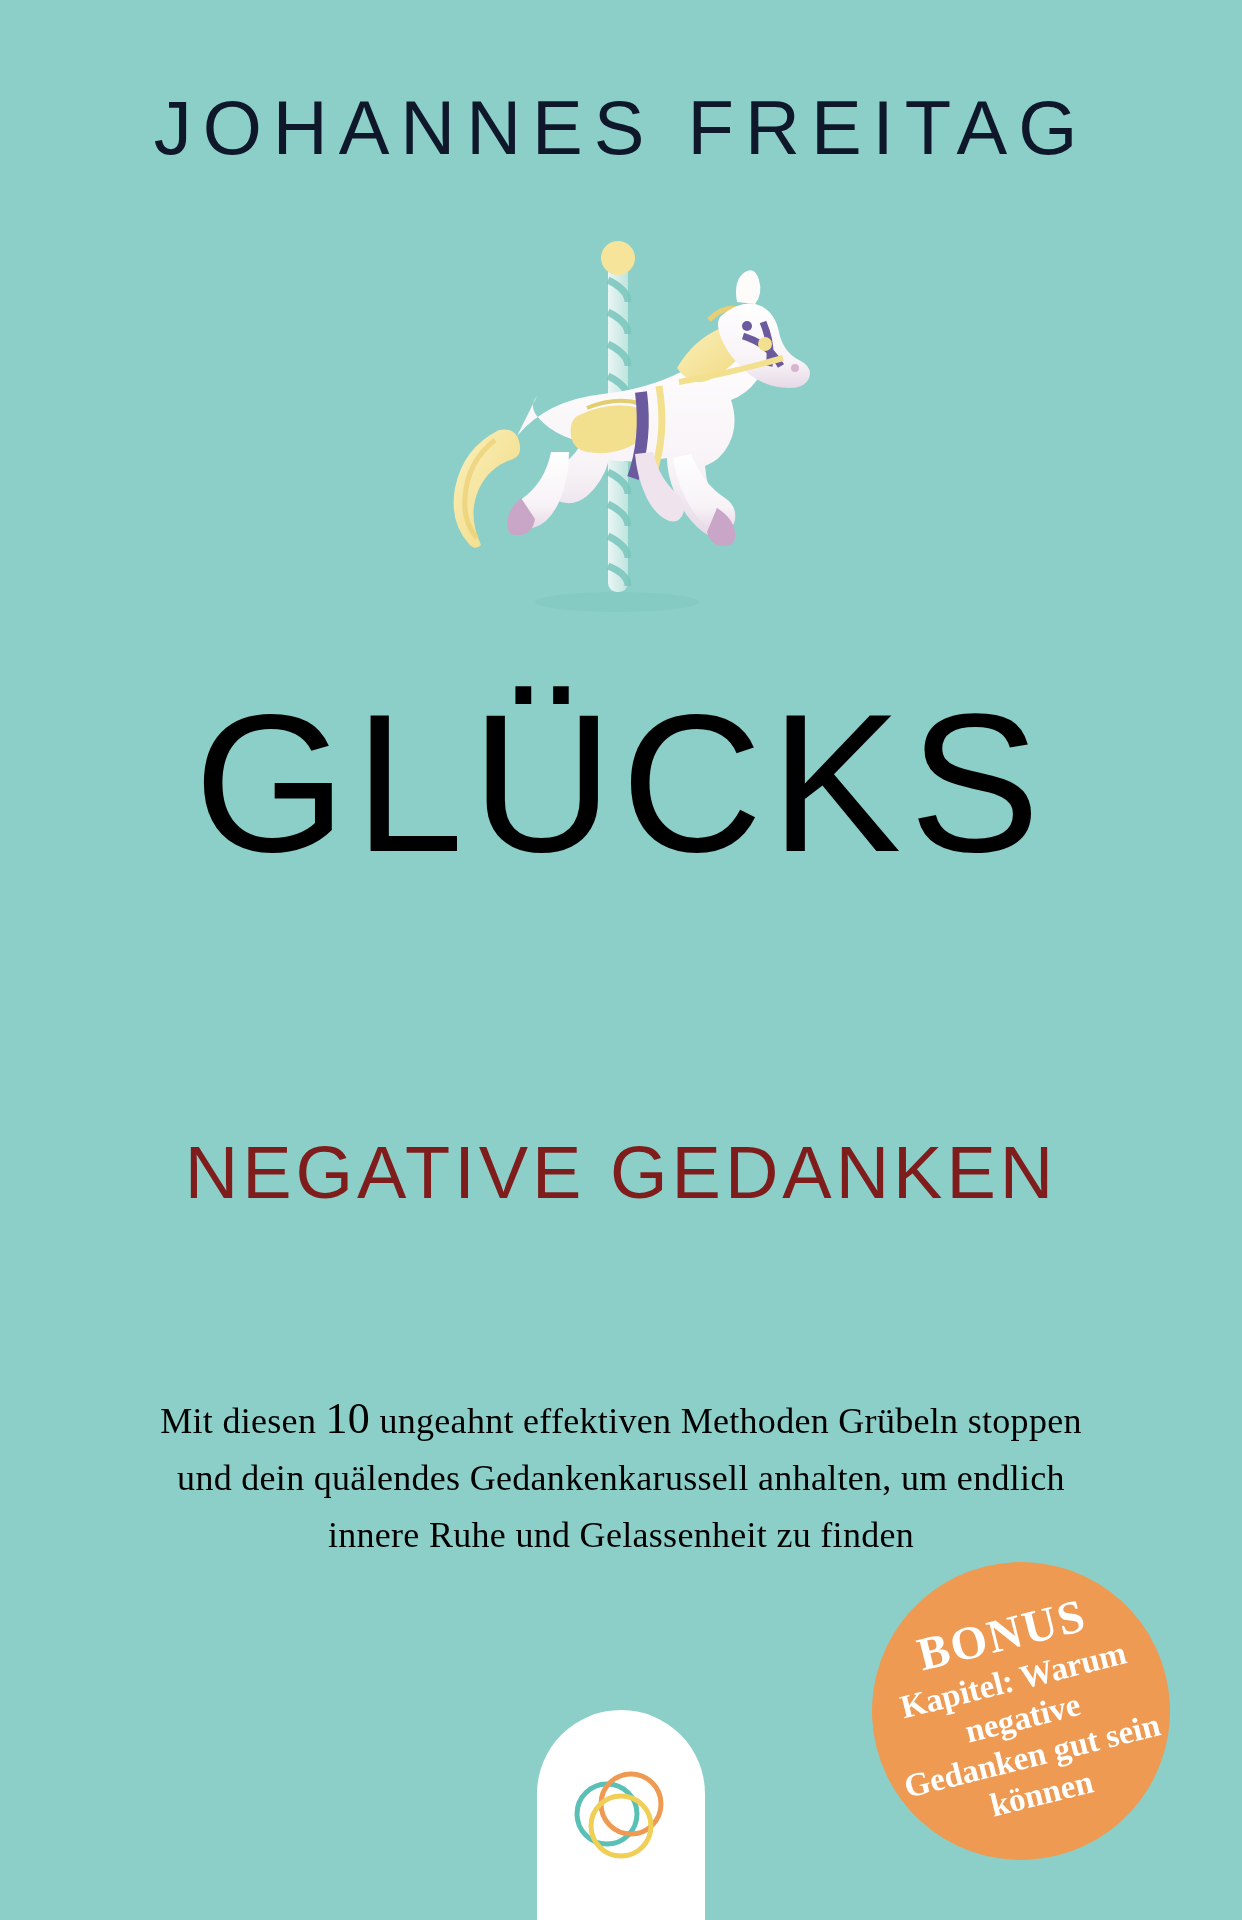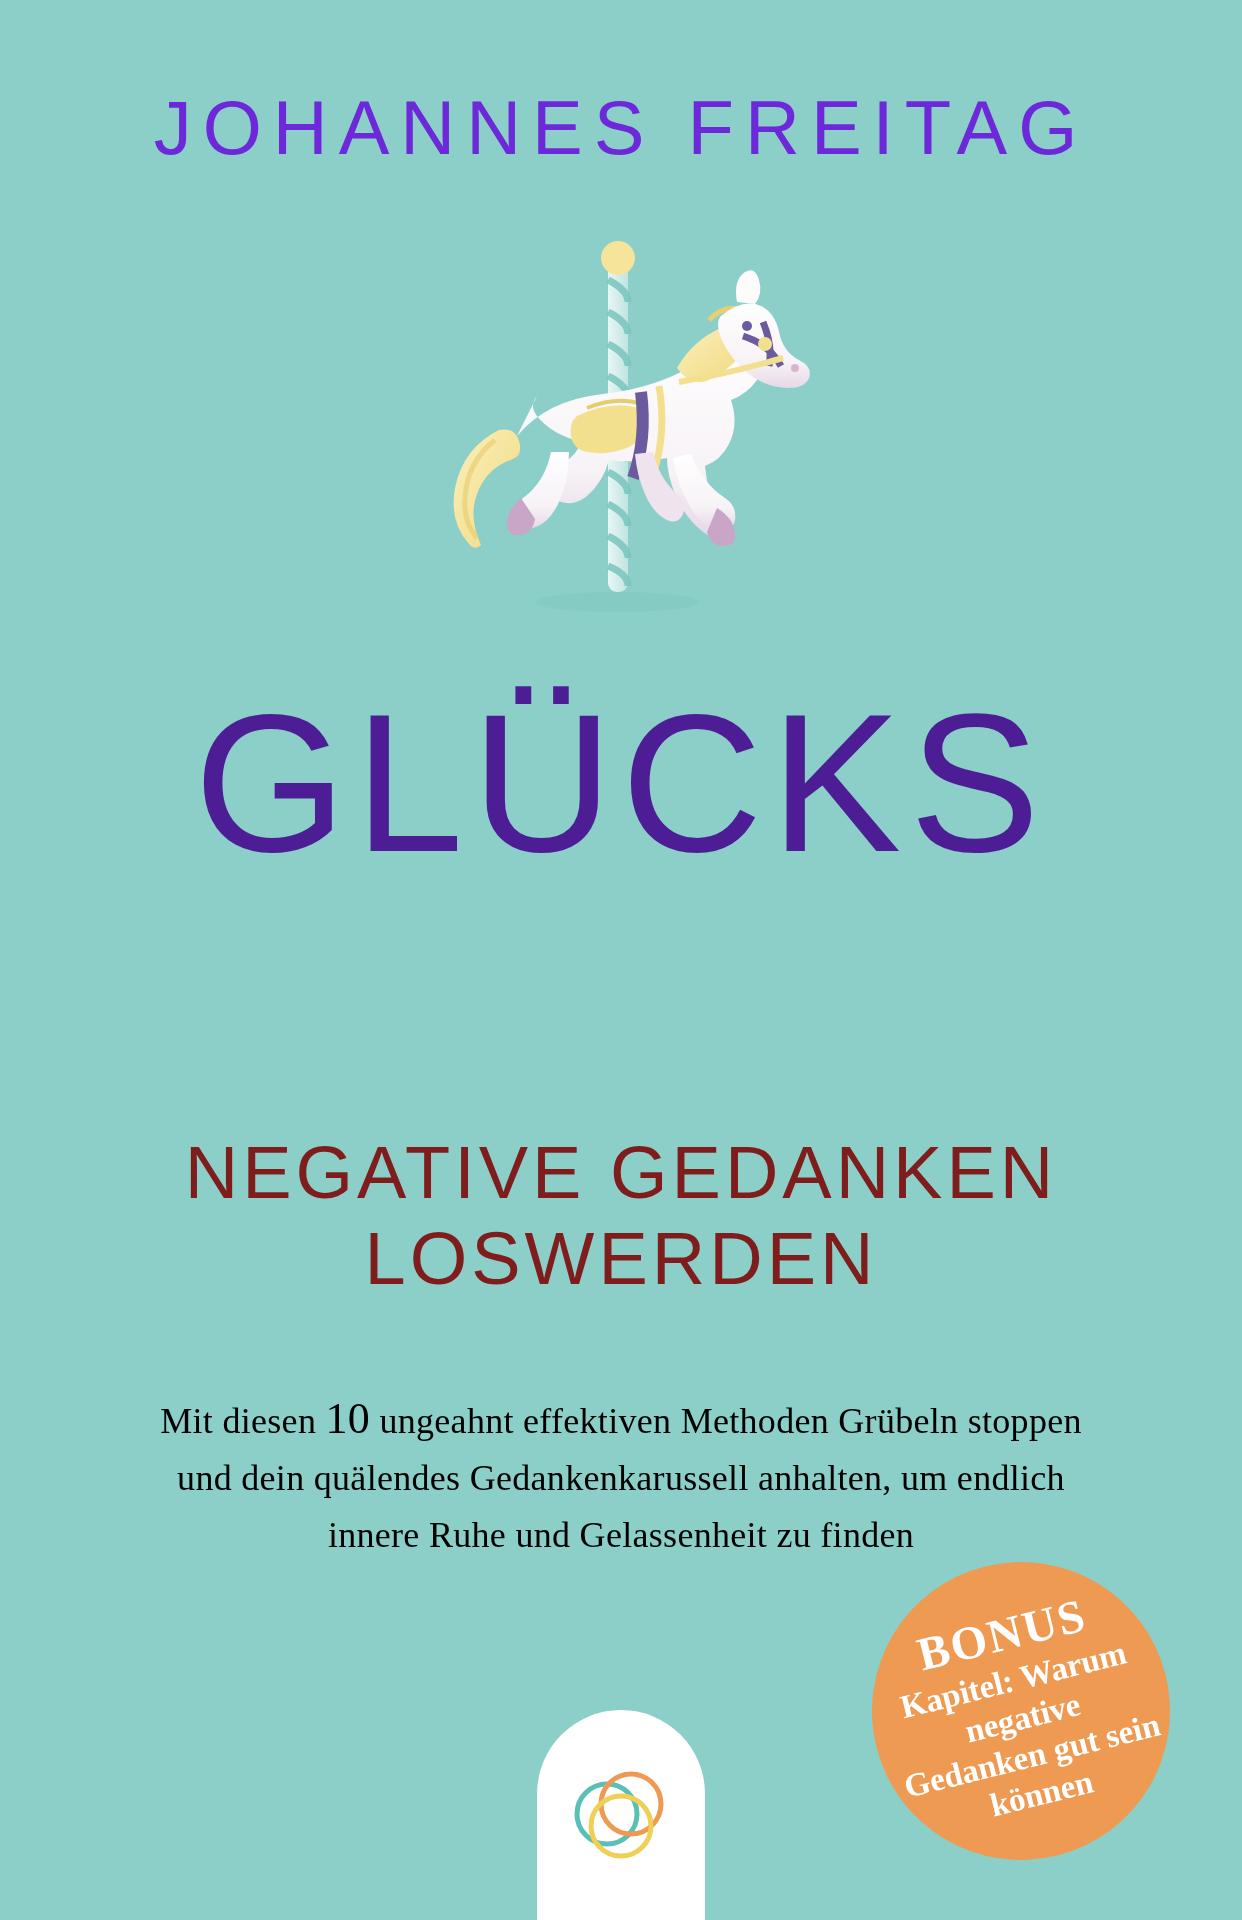--- a/index.html
+++ b/index.html
@@ -14,42 +14,42 @@
     width:1242px; height:1920px;
     background:#8ccfc8;
     overflow:hidden;
   }
 
   
   .author {
     position:absolute;
     top:84px; left:0; right:0;
     text-align:center;
-    color:#6d28d9;
+    color:#0f172a;
     font-family:"Liberation Sans", sans-serif;
     font-weight:300;
     font-size:76px;
     letter-spacing:11px;
     text-transform:uppercase;
   }
 
   
   .horse-wrap {
     position:absolute;
     top:240px; left:0; right:0;
     height:420px;
   }
   .horse-svg { display:block; margin:0 auto; }
 
   
   .title {
     position:absolute;
     top:690px; left:0; right:0;
     text-align:center;
-    color:#4c1d95;
+    color:#000000;
     font-family:"Liberation Sans", sans-serif;
     font-weight:300;
     letter-spacing:6px;
   }
   .title .line1 {
     font-size:196px;
     line-height:188px;
     letter-spacing:8px;
     display:block;
   }
@@ -222,21 +222,20 @@
       <ellipse cx="226" cy="362" rx="82" ry="10" fill="#7cc6bf" opacity="0.45"></ellipse>
     </svg>
   </div>
 
   <div class="title">
     <span class="line1">GLÜCKS</span>
   </div>
 
   <div class="subtitle">
     <span class="sline1">Negative Gedanken</span>
-    <span class="sline2">loswerden</span>
   </div>
 
   <div class="blurb">
     <span>Mit diesen </span><span class="num">10</span><span> ungeahnt effektiven Methoden Grübeln stoppen und dein quälendes Gedankenkarussell anhalten, um endlich innere Ruhe und Gelassenheit zu finden</span>
   </div>
 
   <div class="bonus">
     <div class="bonus-inner">
       <span class="bonus-title">BONUS</span>
       <span class="bonus-sub">Kapitel: Warum negative Gedanken gut sein können</span>

